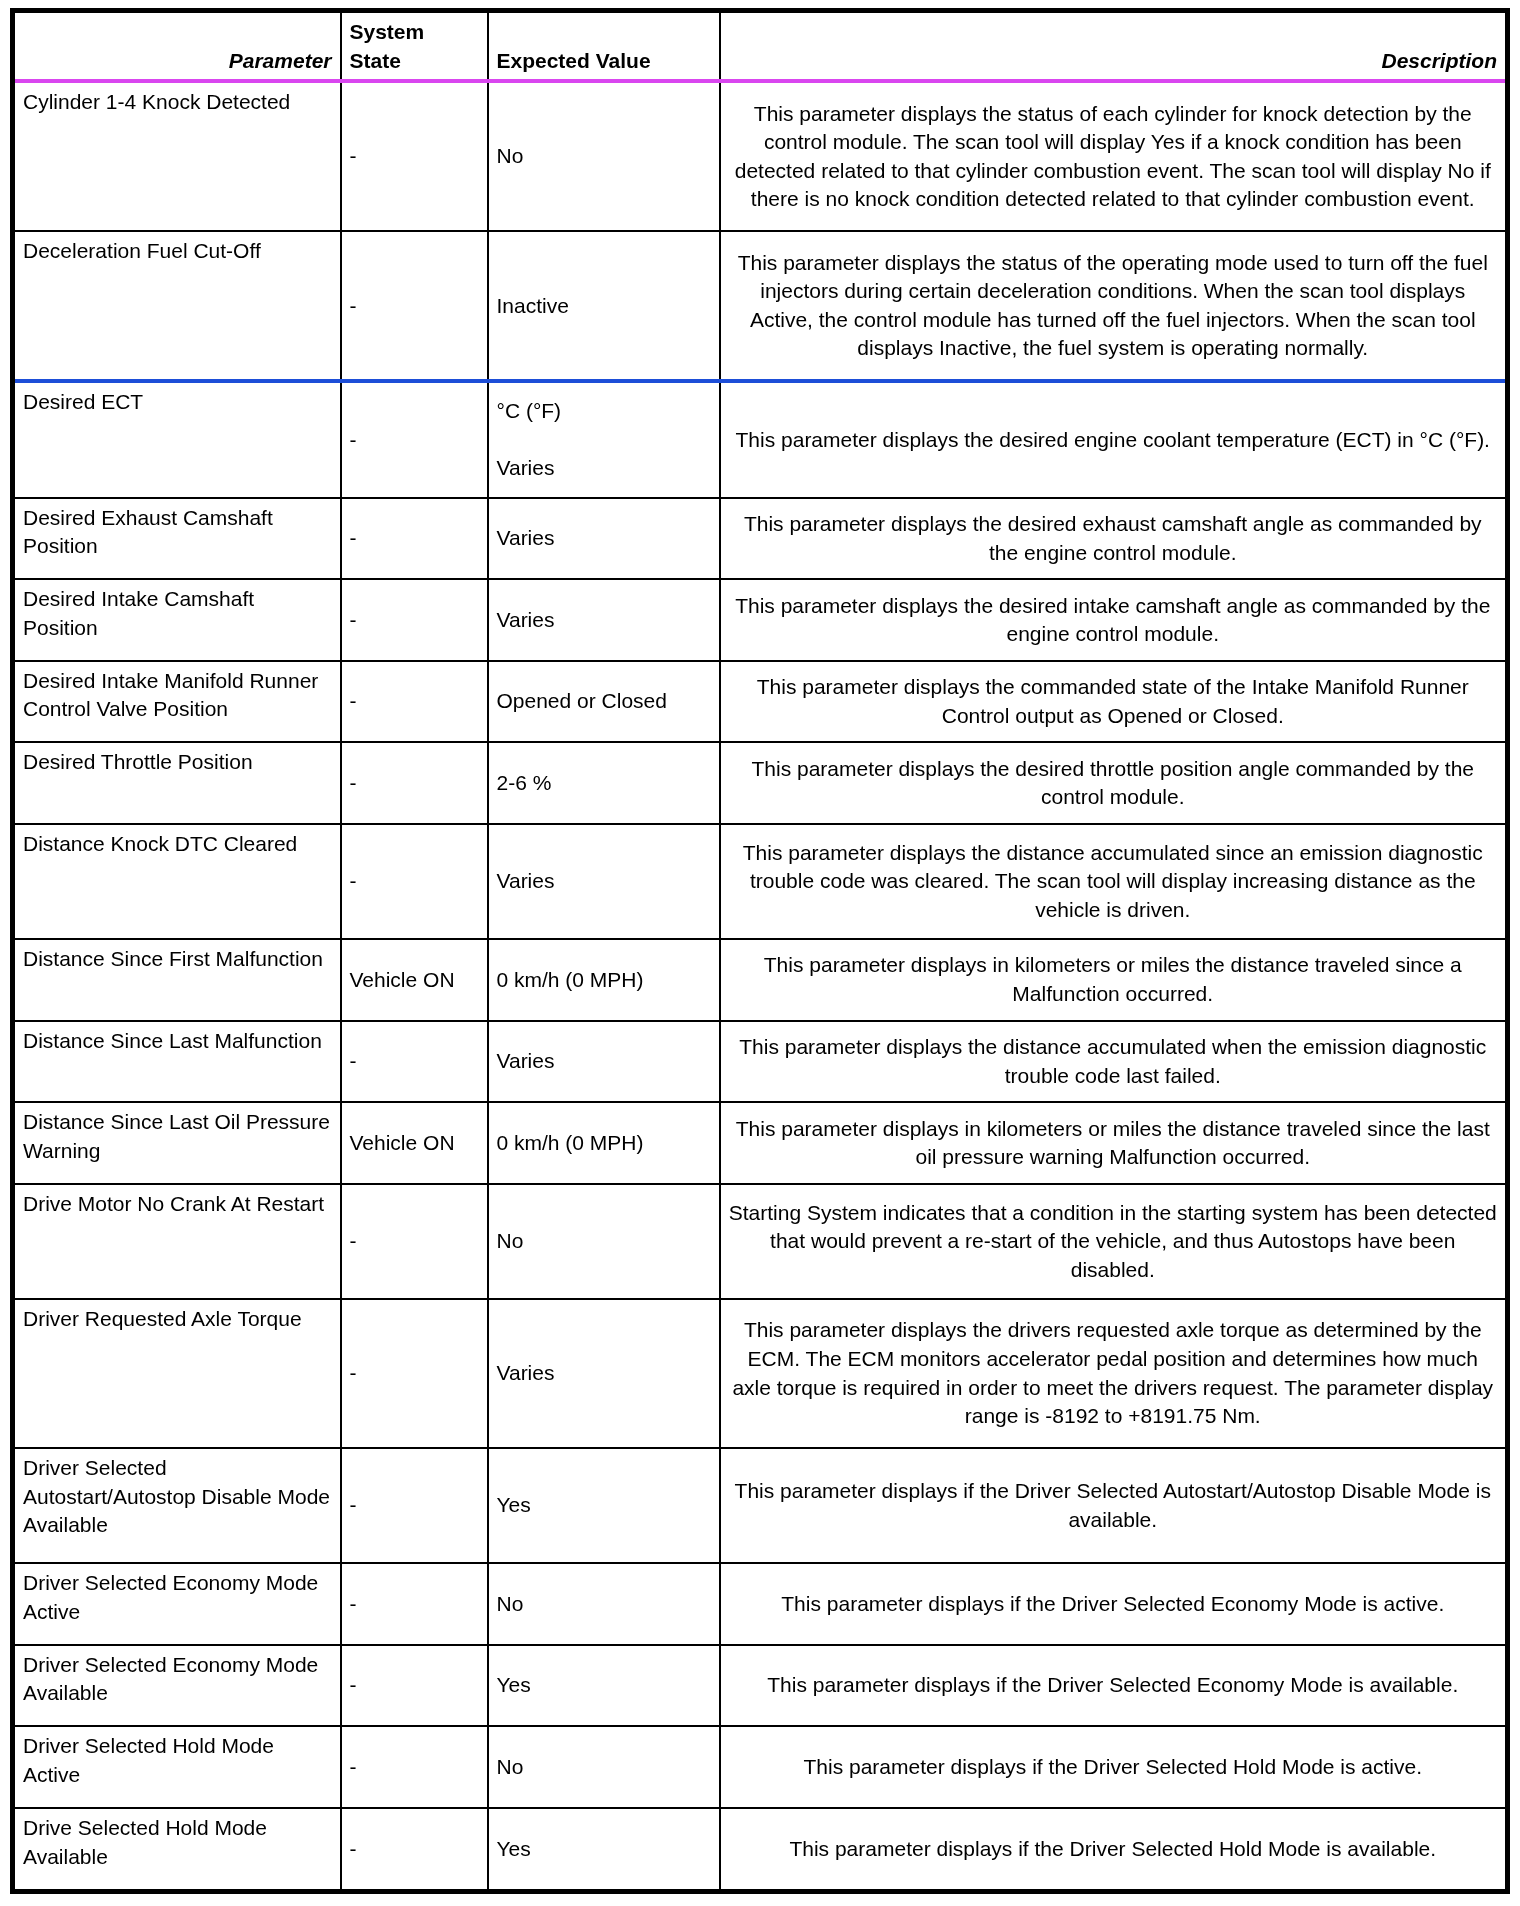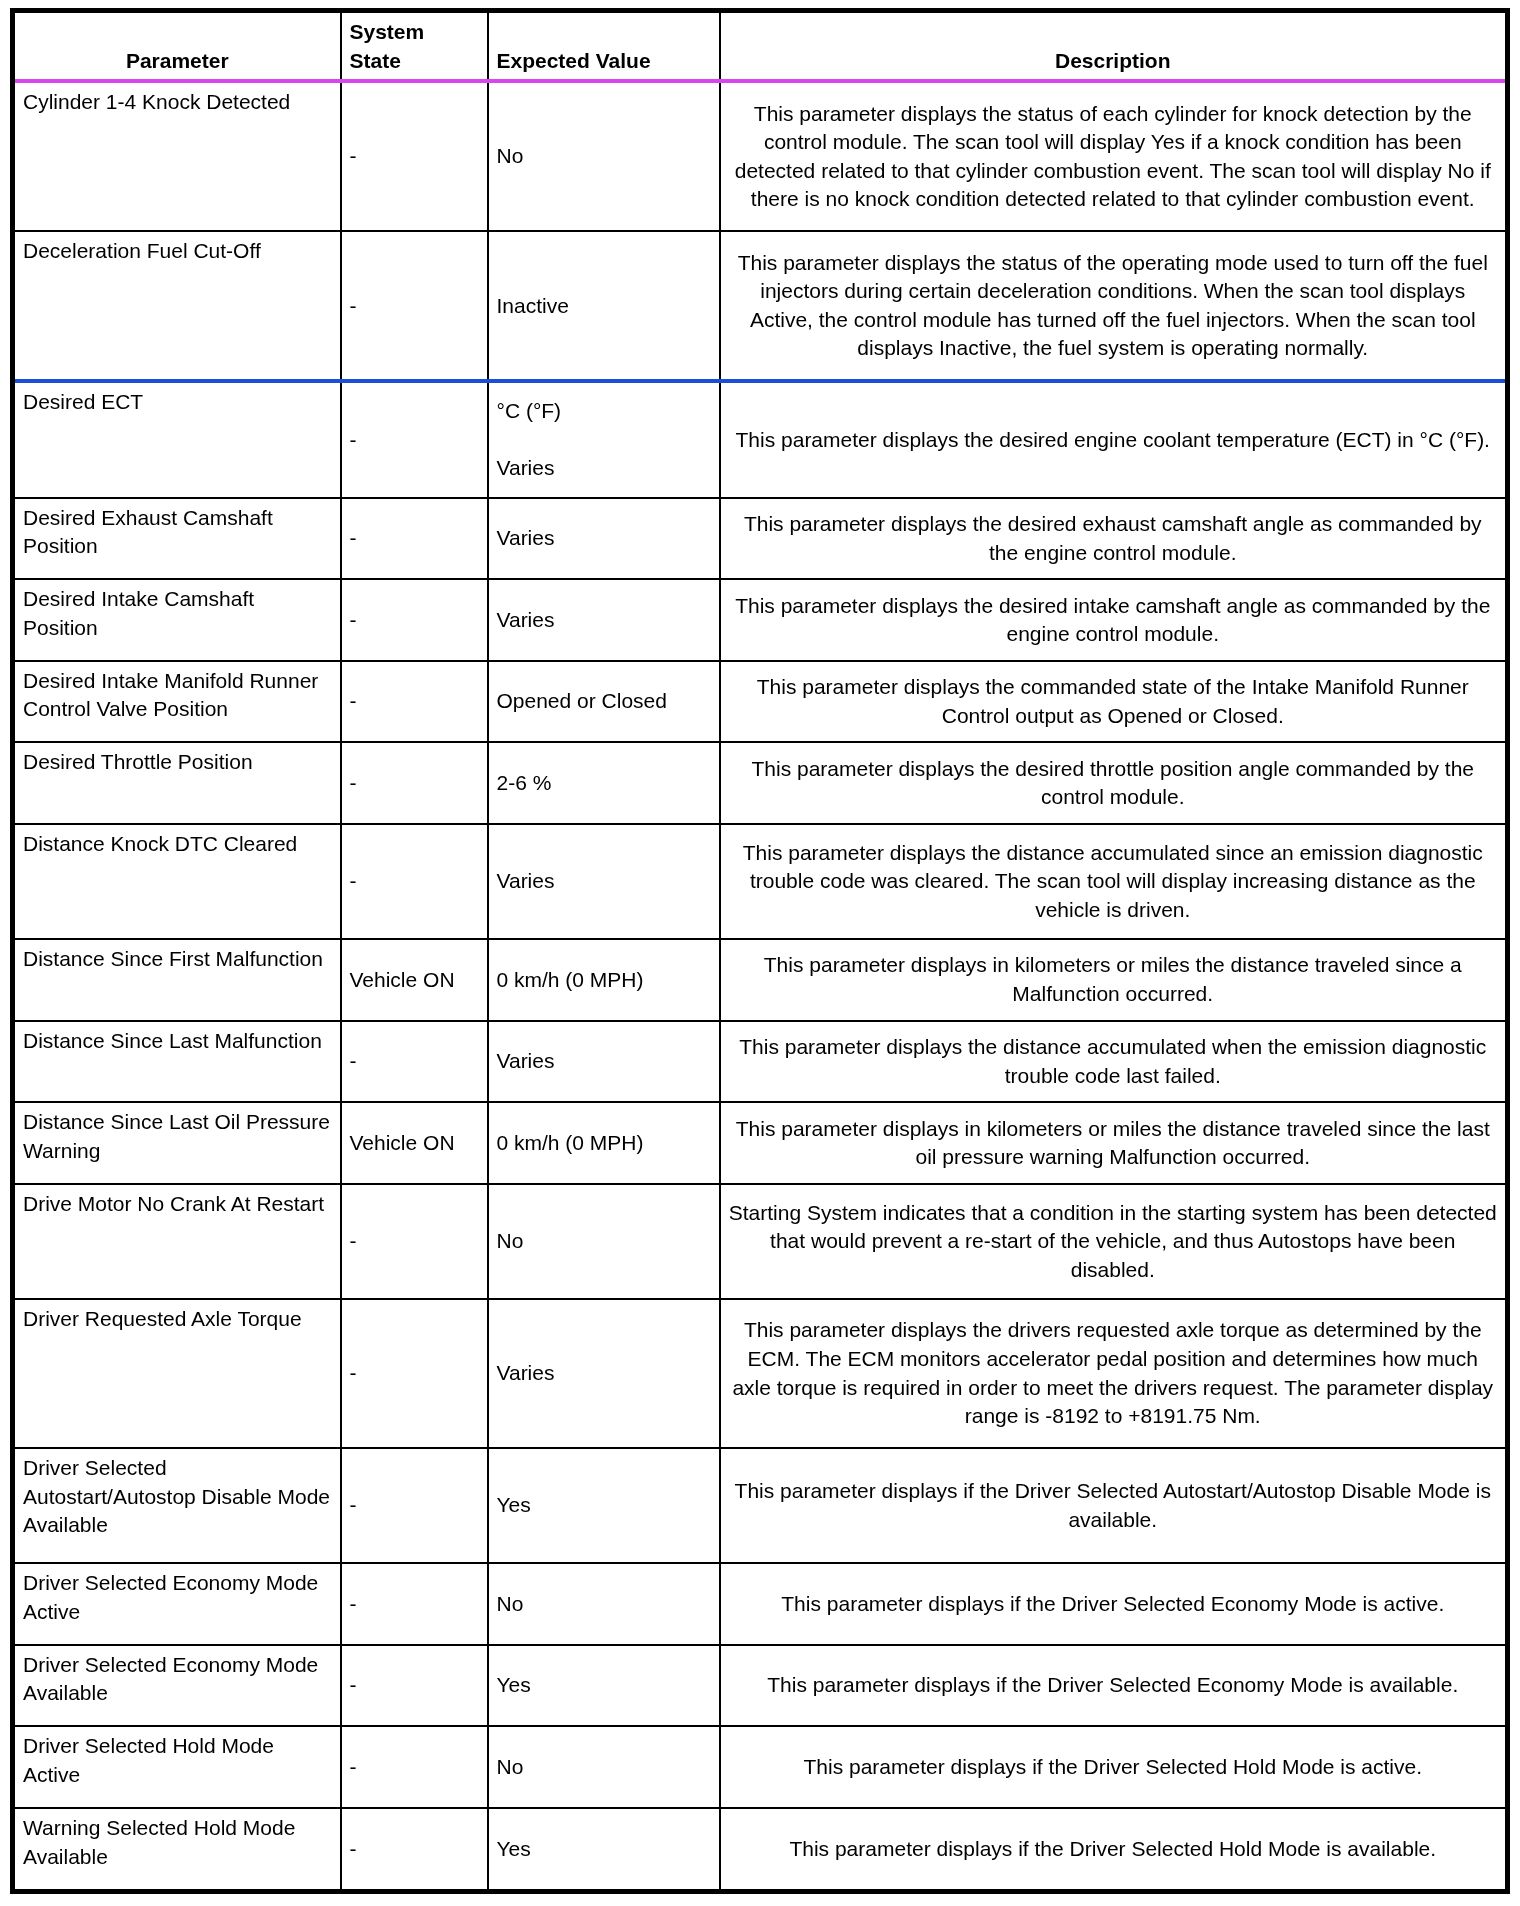--- a/index.html
+++ b/index.html
@@ -36,21 +36,21 @@
     white-space: pre-line;
     overflow: hidden;
   }
   thead th {
     font-weight: bold;
     vertical-align: bottom;
     border-bottom: 4px solid #d946ef;
     padding-bottom: 4px;
     background: #ffffff;
   }
-  th.h-param, th.h-desc { text-align: center; }
+  th.h-param, th.h-desc { text-align: right; font-style: italic; }
   th.h-state, th.h-expected { text-align: left; }
   td.c-param {
     vertical-align: top;
     text-align: left;
   }
   td.c-state, td.c-expected {
     vertical-align: middle;
     text-align: left;
   }
   td.c-desc {
@@ -177,20 +177,20 @@
         <td class="c-expected">Yes</td>
         <td class="c-desc">This parameter displays if the Driver Selected Economy Mode is available.</td>
       </tr>
       <tr>
         <td class="c-param">Driver Selected Hold Mode Active</td>
         <td class="c-state">-</td>
         <td class="c-expected">No</td>
         <td class="c-desc">This parameter displays if the Driver Selected Hold Mode is active.</td>
       </tr>
       <tr>
-        <td class="c-param">Warning Selected Hold Mode Available</td>
+        <td class="c-param">Drive Selected Hold Mode Available</td>
         <td class="c-state">-</td>
         <td class="c-expected">Yes</td>
         <td class="c-desc">This parameter displays if the Driver Selected Hold Mode is available.</td>
       </tr>
     </tbody>
   </table>
 </div>
 
 </body></html>

